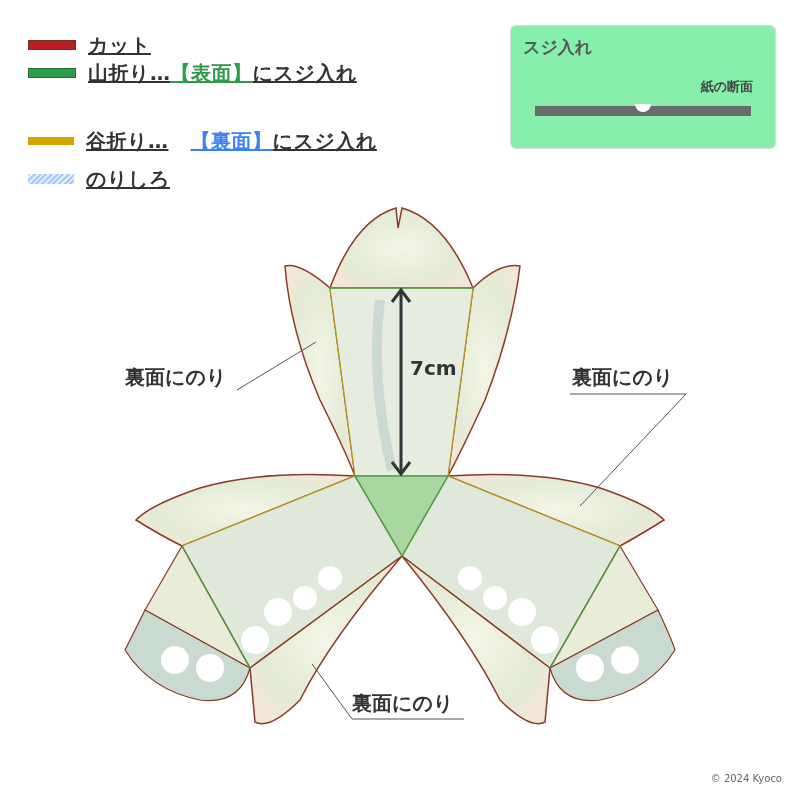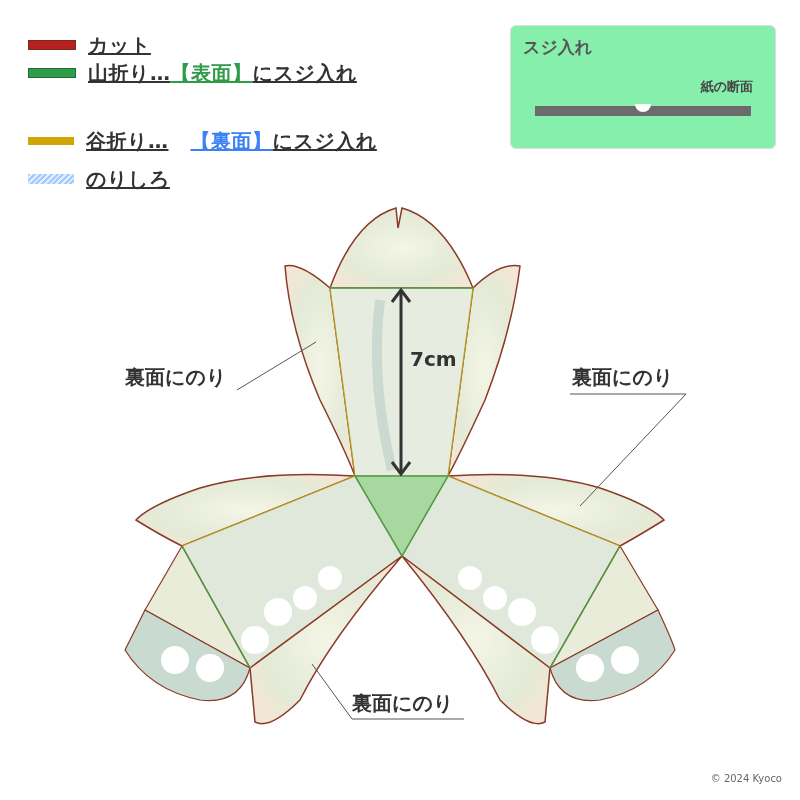--- a/index.html
+++ b/index.html
@@ -110,18 +110,18 @@
     <line x1="401" y1="290" x2="401" y2="474"></line>
     <polyline points="392,302 401,290 410,302"></polyline>
     <polyline points="392,462 401,474 410,462"></polyline>
   </g>
 
   <polyline points="237,390 316,342" fill="none" stroke="#555" stroke-width="1"></polyline>
   <polyline points="570,394 686,394 580,506" fill="none" stroke="#555" stroke-width="1"></polyline>
   <polyline points="312,664 352,719 464,719" fill="none" stroke="#555" stroke-width="1"></polyline>
 </svg>
 
-<div class="dim" style="left:410px;top:347px">7cm</div>
+<div class="dim" style="left:410px;top:356px">7cm</div>
 <div class="label" style="left:125px;top:364px">裏面にのり</div>
 <div class="label" style="left:572px;top:364px">裏面にのり</div>
 <div class="label" style="left:352px;top:690px">裏面にのり</div>
 
 <div class="copyright">© 2024 Kyoco</div>
 
 </body></html>

